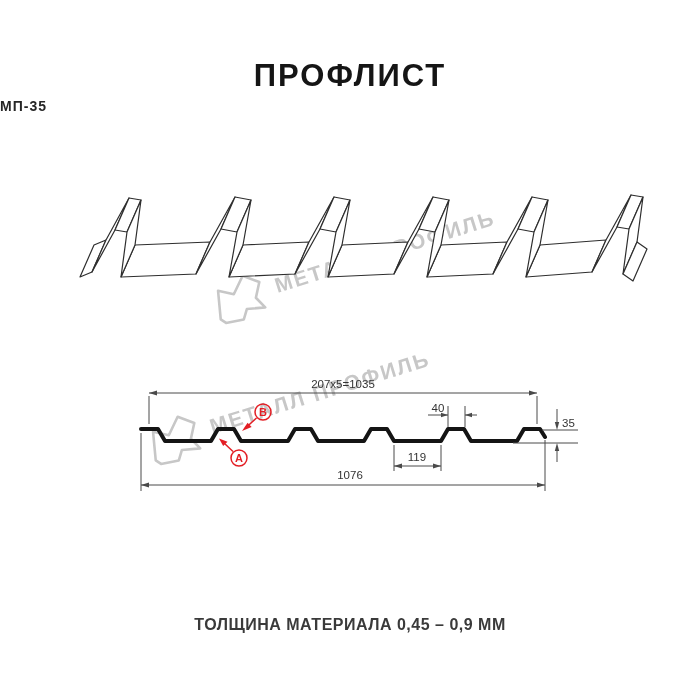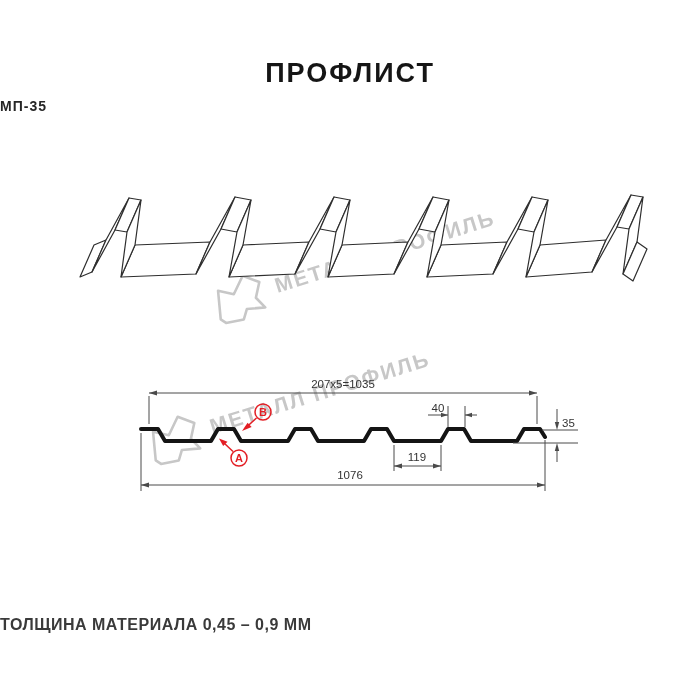--- a/index.html
+++ b/index.html
@@ -4,28 +4,28 @@
 <style>
   html,body{margin:0;padding:0;}
   body{
     width:700px;height:700px;position:relative;overflow:hidden;
     background:#ffffff;
     font-family:"Liberation Sans", sans-serif;
   }
   .stage{position:absolute;inset:0;width:700px;height:700px;}
   .title{
     position:absolute;left:0;top:58px;width:700px;text-align:center;
-    font-size:27px;font-weight:700;letter-spacing:2px;color:#151515;
+    font-size:31px;font-weight:700;letter-spacing:2px;color:#151515;
   }
   .subtitle{
     position:absolute;left:0;top:98px;width:700px;text-align:left;
     font-size:14px;font-weight:600;letter-spacing:1px;color:#262626;
   }
   .footer-note{
-    position:absolute;left:0;top:616px;width:700px;
+    position:absolute;left:0;top:616px;width:700px;text-align:center;
     font-size:16px;font-weight:600;letter-spacing:0.5px;color:#3a3a3a;
   }
   .watermark{
     position:absolute;display:flex;align-items:center;gap:10px;
     pointer-events:none;
   }
   .watermark .wm-text{
     font-size:21px;font-weight:700;letter-spacing:2px;color:#c7c7c7;
     white-space:nowrap;
   }

